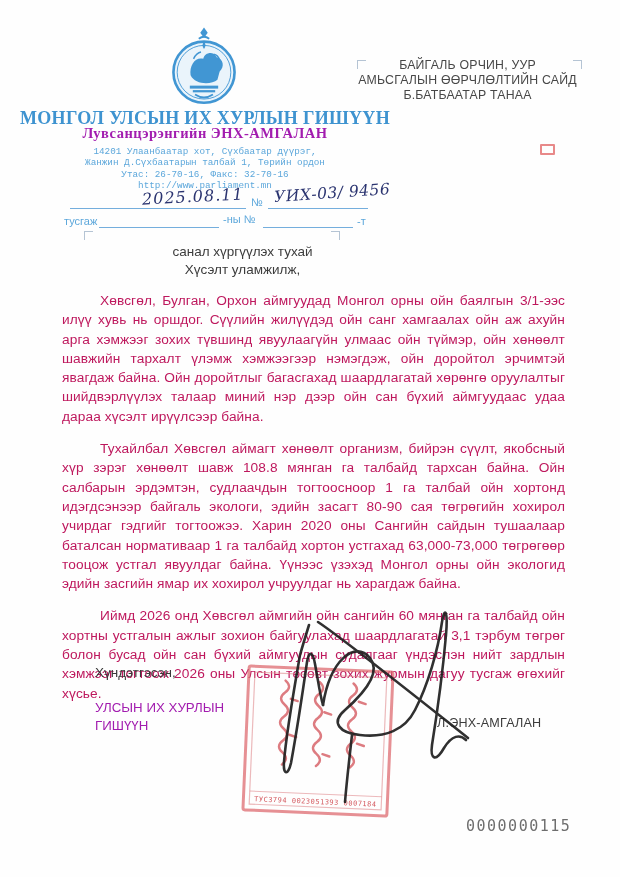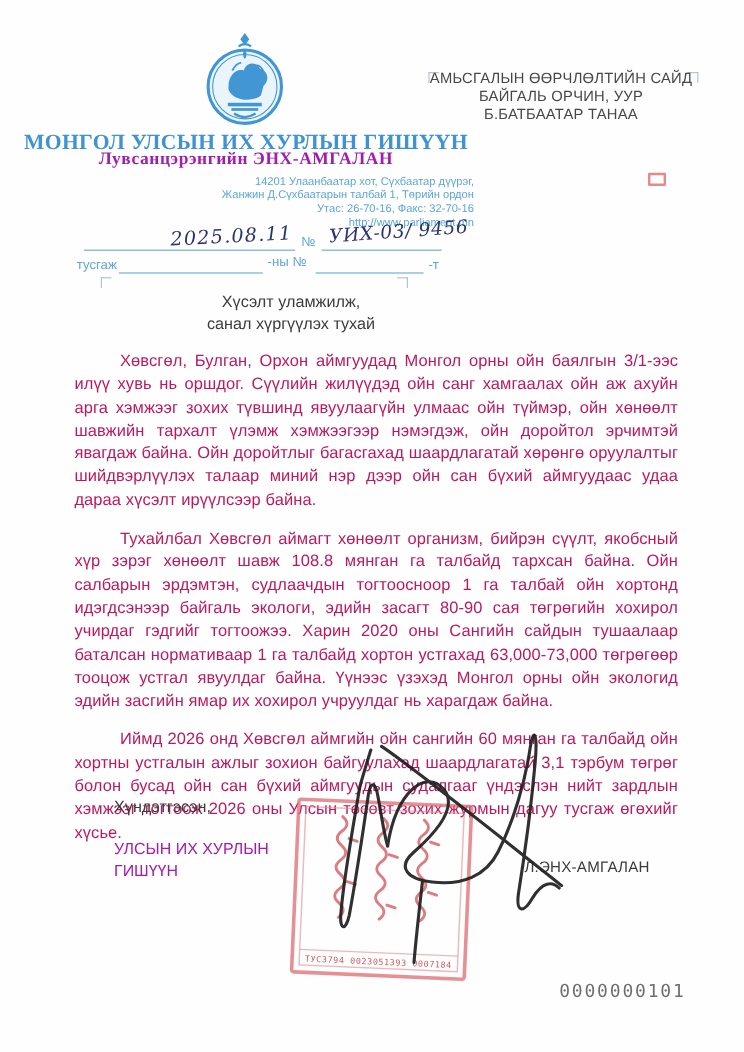--- a/index.html
+++ b/index.html
@@ -14,22 +14,22 @@
     position:absolute; left:15px; top:108px; width:380px; text-align:center;
     font-family:"Liberation Serif", serif; font-weight:bold;
     font-size:18px; letter-spacing:.3px; color:#3e93d0;
   }
   .member-name {
     position:absolute; left:15px; top:125px; width:380px; text-align:center;
     font-family:"Liberation Serif", serif; font-weight:bold;
     font-size:14.5px; letter-spacing:.5px; color:#a21caf;
   }
   .address {
-    position:absolute; left:15px; top:146px; width:380px; text-align:right;
-    font-size:9.3px; line-height:11.3px; color:#5ca7db;
+    position:absolute; left:15px; top:146px; width:380px; text-align:center;
+    font-size:9.3px; line-height:11.3px; color:#5ca7db;font-family:Liberation Mono, monospace;
   }
   
   .hand { font-family:"DejaVu Serif", serif; font-style:italic; color:#2b3470; }
   .hand-date { position:absolute; left:142px; top:187px; font-size:16px; transform:rotate(-3deg); letter-spacing:1px; }
   .hand-num  { position:absolute; left:274px; top:184px; font-size:15.5px; transform:rotate(-4deg); letter-spacing:.5px; }
   .rline { position:absolute; border-bottom:1px solid #74aedd; height:0; }
   .rl-1 { left:70px;  top:208px; width:176px; }
   .rl-2 { left:268px; top:208px; width:100px; }
   .rl-3 { left:99px;  top:227px; width:120px; }
   .rl-4 { left:263px; top:227px; width:90px; }
@@ -116,28 +116,28 @@
   <div class="blue-small ny-no">-ны  №</div>
   <div class="rline rl-4"></div>
   <div class="blue-small t-suf">-т</div>
 
   <div class="cm cm-tl cm-rec-l"></div>
   <div class="cm cm-tr cm-rec-r"></div>
   <div class="cm cm-tl cm-sub-l"></div>
   <div class="cm cm-tr cm-sub-r"></div>
 
   <div class="recipient">
+    <div>БАЙГАЛЬ ОРЧИН, УУР</div>
     <div>АМЬСГАЛЫН ӨӨРЧЛӨЛТИЙН САЙД</div>
-    <div>БАЙГАЛЬ ОРЧИН, УУР</div>
     <div>Б.БАТБААТАР ТАНАА</div>
   </div>
 
   <div class="subject">
+    <div>санал хүргүүлэх тухай</div>
     <div>Хүсэлт уламжилж,</div>
-    <div>санал хүргүүлэх тухай</div>
   </div>
 
   <div class="body-text">
     <p>Хөвсгөл, Булган, Орхон аймгуудад Монгол орны ойн баялгын 3/1-ээс илүү хувь нь оршдог. Сүүлийн жилүүдэд ойн санг хамгаалах ойн аж ахуйн арга хэмжээг зохих түвшинд явуулаагүйн улмаас ойн түймэр, ойн хөнөөлт шавжийн тархалт үлэмж хэмжээгээр нэмэгдэж, ойн доройтол эрчимтэй явагдаж байна. Ойн доройтлыг багасгахад шаардлагатай хөрөнгө оруулалтыг шийдвэрлүүлэх талаар миний нэр дээр ойн сан бүхий аймгуудаас удаа дараа хүсэлт ирүүлсээр байна.</p>
     <p>Тухайлбал Хөвсгөл аймагт хөнөөлт организм, бийрэн сүүлт, якобсный хүр зэрэг хөнөөлт шавж 108.8 мянган га талбайд тархсан байна. Ойн салбарын эрдэмтэн, судлаачдын  тогтоосноор 1 га талбай ойн хортонд идэгдсэнээр байгаль экологи, эдийн засагт 80-90 сая төгрөгийн хохирол учирдаг гэдгийг тогтоожээ. Харин 2020 оны Сангийн сайдын тушаалаар баталсан нормативаар 1 га талбайд хортон устгахад 63,000-73,000 төгрөгөөр тооцож устгал явуулдаг байна. Үүнээс үзэхэд Монгол орны ойн экологид эдийн засгийн ямар их хохирол учруулдаг нь харагдаж байна.</p>
     <p>Иймд 2026 онд Хөвсгөл аймгийн ойн сангийн 60 мянган га талбайд ойн хортны устгалын ажлыг зохион байгуулахад шаардлагатай 3,1 тэрбум төгрөг болон бусад ойн сан бүхий аймгуудын судалгааг үндэслэн нийт зардлын хэмжээг тогтоож 2026 оны Улсын төсөвт зохих журмын дагуу тусгаж өгөхийг хүсье.</p>
   </div>
 
   <div class="salutation">Хүндэтгэсэн,</div>
   <div class="signer-title">
@@ -161,17 +161,17 @@
 
   <svg class="signature" viewBox="0 0 240 215">
     <g stroke="#1f1f1f" stroke-width="2.6" fill="none" stroke-linecap="round" opacity="0.92">
       <path d="M59 25 C55 38 52 48 50 55 C43 95 36 135 34 162 C33 175 38 176 41 163 C47 130 53 90 57 62 C59 50 63 52 65 64 C68 80 70 95 73 105"></path>
       <path d="M73 105 C80 60 105 40 120 58 C132 73 112 95 95 110 C80 123 90 133 110 135 C135 138 155 130 165 110 C178 85 188 50 192 22 C195 5 198 12 196 35 C192 80 186 120 182 145 C180 160 186 162 194 148 C202 135 210 134 216 140"></path>
       <path d="M68 22 C95 40 170 100 218 138"></path>
       <path d="M102 135 C98 170 96 190 95 202"></path>
     </g>
   </svg>
 
-  <div class="doc-number">0000000101</div>
+  <div class="doc-number">0000000115</div>
 
   <div class="red-mark"></div>
 
 </div>
 
 </body></html>

